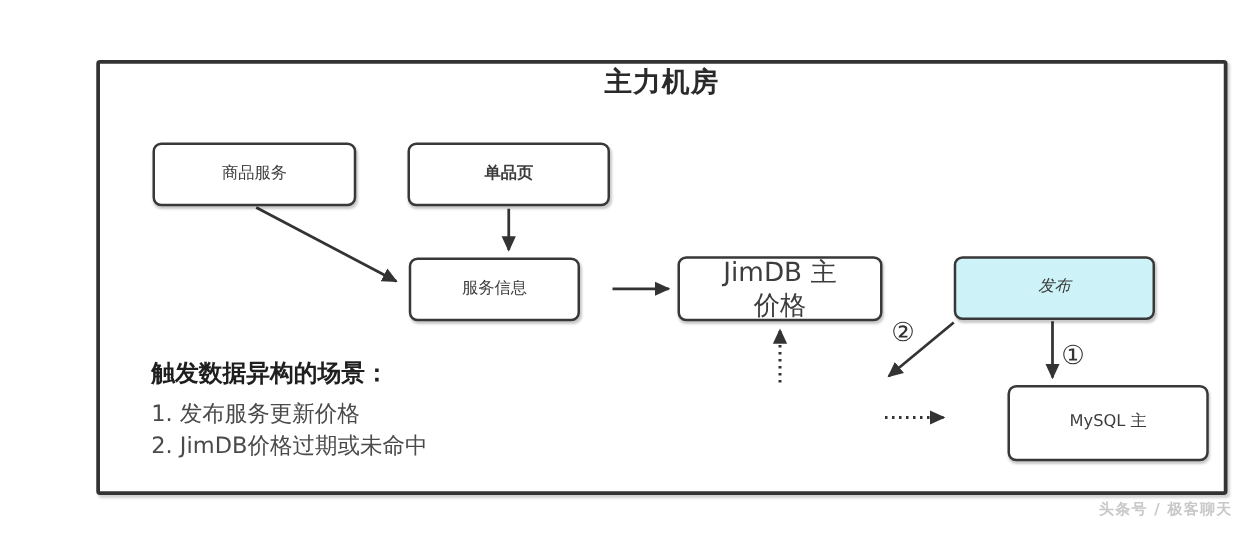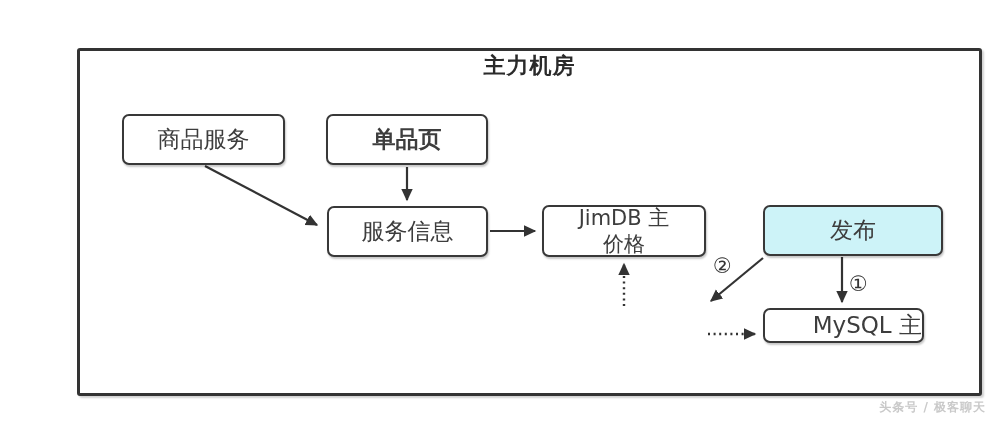--- a/index.html
+++ b/index.html
@@ -41,34 +41,34 @@
   .edge.dotted { stroke-dasharray: 2 3.6; stroke-width: 2.4; }
   .node {
     position: absolute;
     display: flex;
     flex-direction: column;
     align-items: center;
     justify-content: center;
     background: #ffffff;
     border: 2px solid #383838;
     border-radius: 7px;
-    font-size: 23px;
+    font-size: 13px;
     color: #3d3d3d;
     text-align: center;
     box-shadow: 1px 2px 2px rgba(0,0,0,0.22);
     line-height: 1.25;
   }
   .node.highlight { background: #cdf3f8; }
   .node-product-service { left: 93px;  top: 114px; width: 163px; height: 51px; }
   .node-item-page       { left: 297px; top: 114px; width: 162px; height: 51px; font-weight: bold; }
-  .node-service-info    { left: 298px; top: 206px; width: 161px; height: 51px; }
+  .node-service-info    { left: 298px; top: 206px; width: 137px; height: 51px; }
   .node-jimdb           { left: 513px; top: 205px; width: 164px; height: 52px; font-size: 21px; }
-  .node-publish         { left: 734px; top: 205px; width: 180px; height: 51px; }
+  .node-publish         { left: 734px; top: 205px; width: 161px; height: 51px; font-style: italic; }
   .node-data-hetero     { left: 513px; top: 309px; width: 163px; height: 50px; }
-  .node-mysql           { left: 734px; top: 308px; width: 161px; height: 35px; align-items: flex-end; }
+  .node-mysql           { left: 777px; top: 308px; width: 161px; height: 61px; }
   .edge-label {
     position: absolute;
     font-size: 21px;
     color: #333333;
   }
   .edge-label-2 { left: 684px; top: 254px; }
   .edge-label-1 { left: 820px; top: 272px; }
   .note {
     position: absolute;
     left: 92px; top: 286px;
@@ -141,16 +141,21 @@
   </div>
 
 
   <div class="node node-mysql">
     <span>MySQL 主</span>
   </div>
 
   <div class="edge-label edge-label-2">②</div>
   <div class="edge-label edge-label-1">①</div>
 
+  <div class="note">
+    <div class="note-heading">触发数据异构的场景：</div>
+    <div class="note-item">1. 发布服务更新价格</div>
+    <div class="note-item">2. JimDB价格过期或未命中</div>
+  </div>
 
   <div class="watermark">头条号 / 极客聊天</div>
 
 </div>
 
 </body></html>

